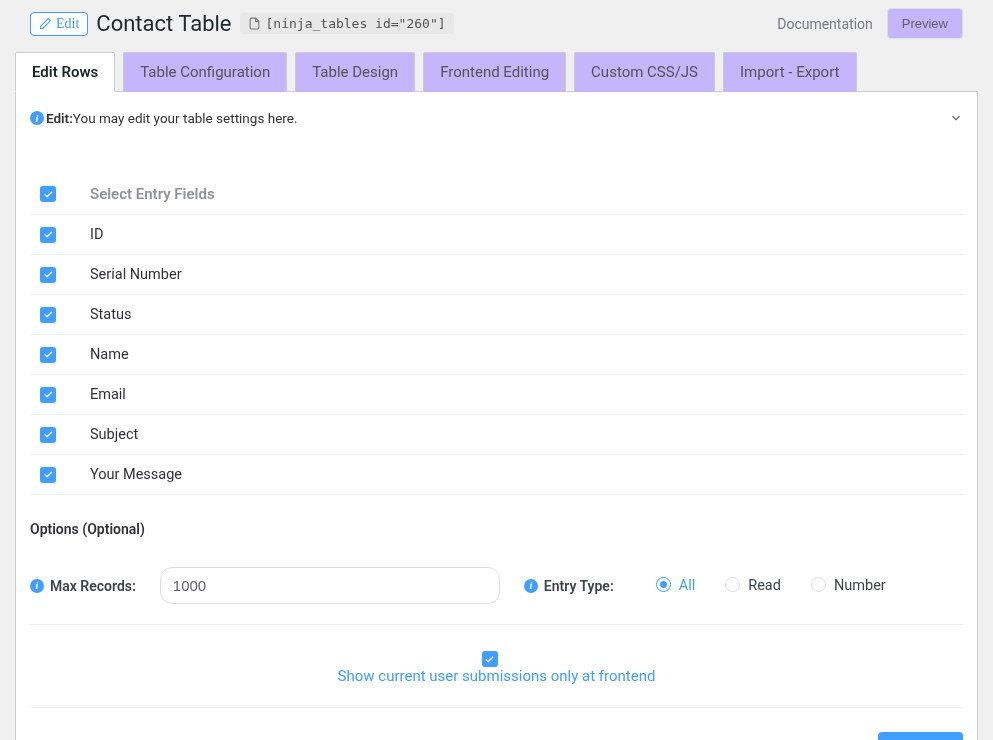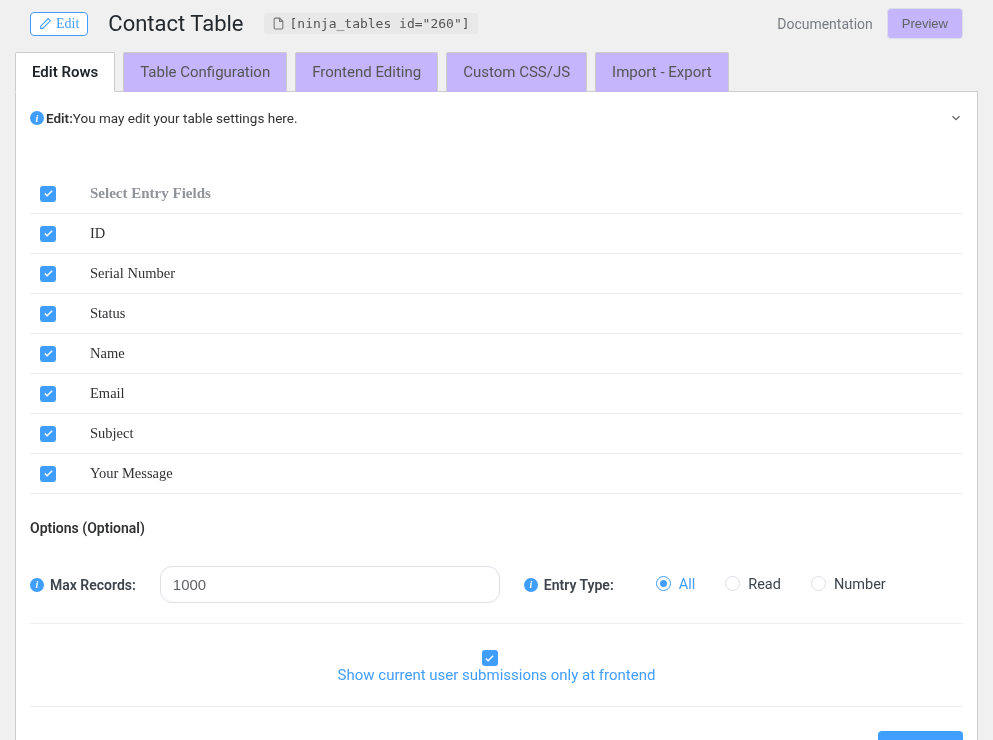--- a/index.html
+++ b/index.html
@@ -10,21 +10,21 @@
       font-size: 14px;
       width: 993px;
     }
     .page-wrap {
       padding: 0 15px 20px;
     }
     .header {
       display: flex;
       align-items: center;
       padding: 8px 15px 12px;
-      gap: 20px;
+      gap: 8px;
     }
     .edit-btn {
       display: inline-flex;
       align-items: center;
       gap: 4px;
       border: 1px solid #409eff;
       border-radius: 4px;
       padding: 3px 8px;
       color: #409eff;
       background: #fff;
@@ -125,21 +125,20 @@
       border-bottom: 1px solid #ebeef5;
     }
     .field-row.header-row .field-label {
       color: #909399;
       font-weight: 600;
       font-size: 15px;
     }
     .field-label {
       font-size: 14.5px;
       color: #303133;
-      font-family: Liberation Serif, serif;
     }
     .chk {
       width: 16px;
       height: 16px;
       border-radius: 3px;
       background: #409eff;
       display: inline-flex;
       align-items: center;
       justify-content: center;
       margin-right: 34px;
@@ -272,20 +271,21 @@
     </span>
     <div class="header-right">
       <a href="#" class="doc-link">Documentation</a>
       <button class="preview-btn">Preview</button>
     </div>
   </div>
 
   <div class="tabs">
     <div class="tab active">Edit Rows</div>
     <div class="tab">Table Configuration</div>
+    <div class="tab">Table Design</div>
     <div class="tab">Frontend Editing</div>
     <div class="tab">Custom CSS/JS</div>
     <div class="tab">Import - Export</div>
   </div>
 
   <div class="panel">
     <div class="edit-hint">
       <span class="info-icon">i</span>
       <b>Edit:</b>
       <span>You may edit your table settings here.</span>

